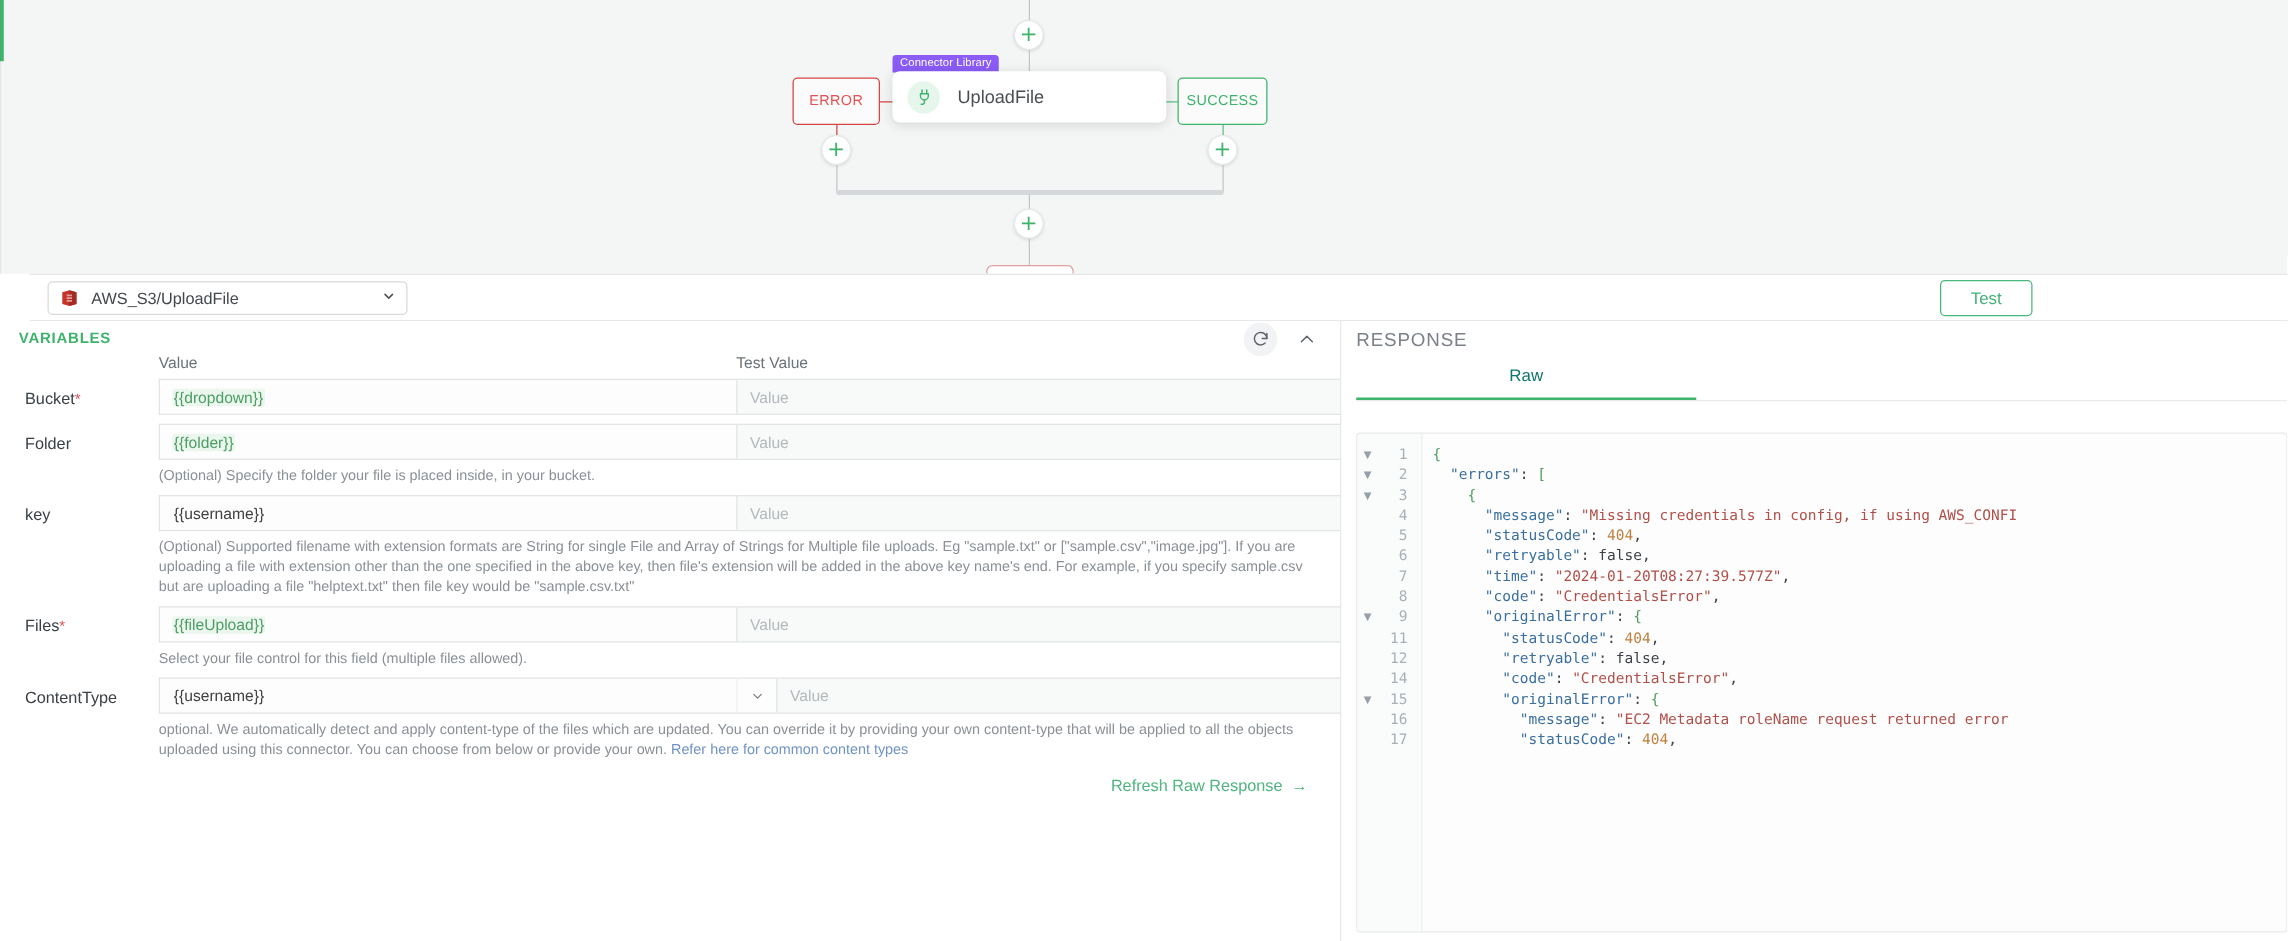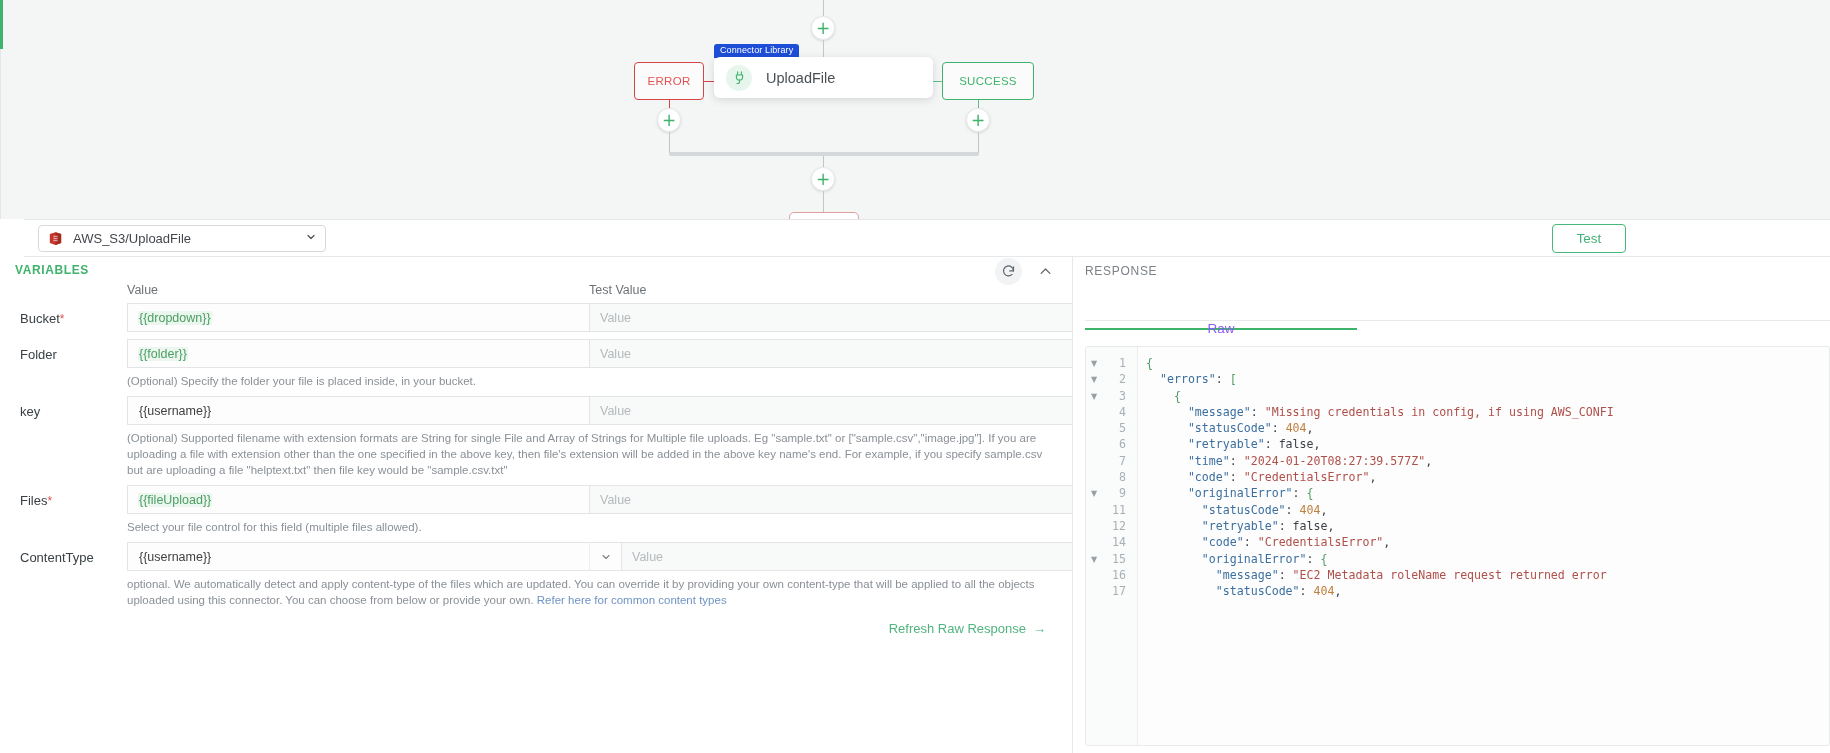--- a/index.html
+++ b/index.html
@@ -43,38 +43,38 @@
 
   .node-card {
     position: absolute; left: 714px; top: 57px; width: 219px; height: 41px;
     background: #ffffff; border-radius: 6px;
     box-shadow: 0 2px 9px rgba(0,0,0,.13);
     display: flex; align-items: center; padding-left: 12px;
     cursor: pointer;
   }
   .node-badge {
     position: absolute; left: 714px; top: 44px; height: 14px;
-    background: #1d4ed8; color: #fff; border-radius: 3px 3px 0 0;
+    background: #8b5cf6; color: #fff; border-radius: 3px 3px 0 0;
     font-size: 9px; padding: 1px 6px 0 6px; letter-spacing: .1px;
     white-space: nowrap;
   }
   .node-icon-wrap {
     width: 26px; height: 26px; border-radius: 50%;
     background: #e7f6ed; display: flex; align-items: center; justify-content: center;
     flex: 0 0 auto;
   }
   .node-title { margin-left: 14px; font-size: 14.5px; color: #4a4f54; }
 
   .port {
     position: absolute; width: 70px; height: 38px; border-radius: 4px;
     display: flex; align-items: center; justify-content: center;
     font-size: 11.5px; letter-spacing: .3px; background: #fbfbfb; cursor: pointer;
   }
   .port.error { left: 634px; top: 62px; border: 1px solid #d64545; color: #e25353; }
-  .port.success { left: 942px; top: 62px; width: 92px; border: 1px solid #3eb36b; color: #3eb36b; }
+  .port.success { left: 942px; top: 62px; width: 72px; border: 1px solid #3eb36b; color: #3eb36b; }
 
   .red-node-partial {
     position: absolute; left: 789px; top: 212px; width: 70px; height: 28px;
     border: 1px solid #e0a0a0; border-radius: 5px 5px 0 0; background: #fff;
     overflow: hidden;
   }
 
   
   .subheader {
     position: absolute; left: 0; top: 219px; width: 1830px; height: 38px;
@@ -164,32 +164,32 @@
     color: #4fb47f; font-size: 13px; cursor: pointer;
     display: flex; gap: 7px;
   }
 
   
   .right-panel {
     position: absolute; left: 1074px; top: 257px; width: 756px; height: 496px;
     background: #ffffff; overflow: hidden;
   }
   .resp-title {
-    position: absolute; left: 11px; top: 7px; font-size: 12px;
+    position: absolute; left: 11px; top: 7px; font-size: 15px;
     letter-spacing: .7px; color: #7b8187;
   }
   .resp-tabs {
     position: absolute; left: 11px; top: 36px; width: 745px; height: 28px;
     display: flex; border-bottom: 1px solid #e8eaeb;
   }
   .resp-tab {
     width: 272px; text-align: center; font-size: 13.5px; color: #5f666c;
     cursor: pointer; padding-bottom: 7px;
   }
-  .resp-tab.active { color: #8b5cf6; border-bottom: 2px solid #3eb36b; margin-top: 28px; }
+  .resp-tab.active { color: #0f766e; border-bottom: 2px solid #3eb36b; }
 
   .json-box {
     position: absolute; left: 11px; top: 89px; width: 745px; height: 400px;
     border: 1px solid #e8eaeb; border-radius: 3px; background: #fdfdfd;
     overflow: hidden;
   }
   .json-gutter {
     position: absolute; left: 0; top: 0; width: 52px; height: 100%;
     background: #fafbfb; border-right: 1px solid #eceeef;
   }

